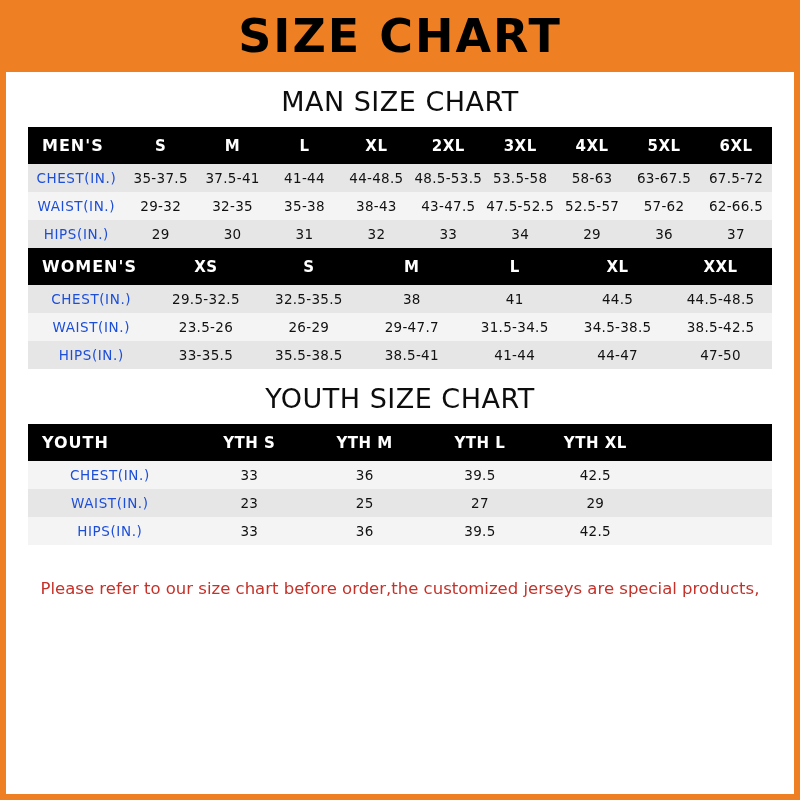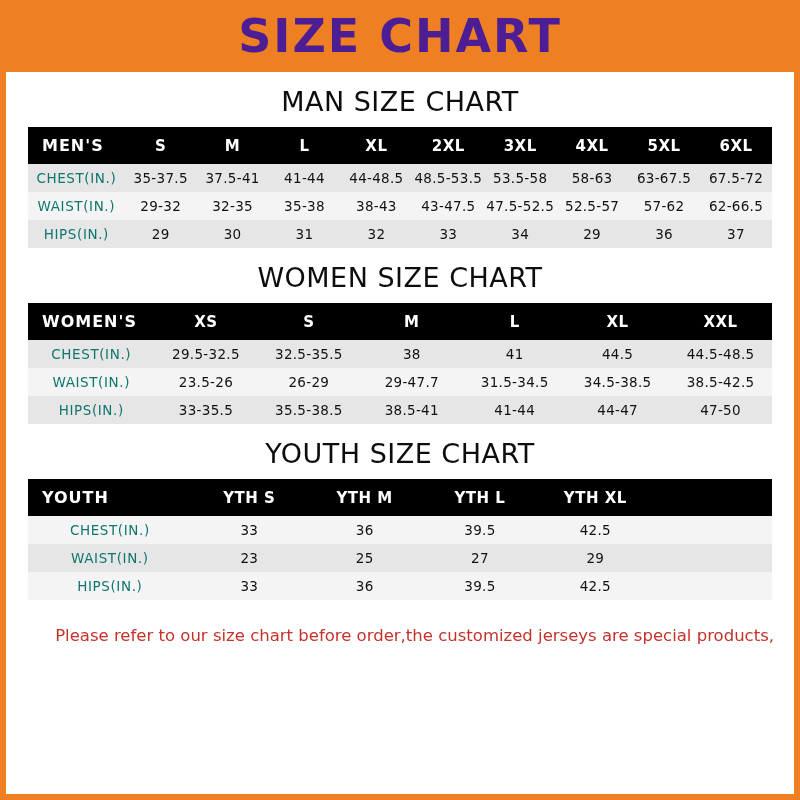--- a/index.html
+++ b/index.html
@@ -27,21 +27,21 @@
     display: flex;
     align-items: center;
     justify-content: center;
     margin: 0 -6px;
   }
   .header-title {
     font-family: "DejaVu Sans", sans-serif;
     font-weight: bold;
     font-size: 46px;
     letter-spacing: 2px;
-    color: #4c1d95;
+    color: #000000;
     line-height: 1;
   }
   .section {
     padding: 0 22px;
   }
   .section-title {
     text-align: center;
     font-weight: normal;
     font-size: 27px;
     letter-spacing: 0.5px;
@@ -73,34 +73,34 @@
     text-align: center;
     font-size: 13.5px;
     color: #111111;
     padding: 6px 1px;
     letter-spacing: 0.3px;
   }
   tbody td.rowhead {
     text-align: center;
     font-size: 13.5px;
     letter-spacing: 0.6px;
-    color: #0f766e;
+    color: #1d4ed8;
   }
   tbody tr.odd td { background: #e6e6e6; }
   tbody tr.even td { background: #f4f4f4; }
 
   
   .men col.c0 { width: 13%; }
   .women col.c0 { width: 17%; }
   .youth col.c0 { width: 22%; }
 
   .footer-note {
-    margin-top: 24px;
+    margin-top: 32px;
     padding: 0 20px;
-    text-align: right;
+    text-align: center;
     color: #c4322a;
     font-size: 16.5px;
     line-height: 1.5;
     font-family: "DejaVu Sans", sans-serif;
   }
   .footer-note div { white-space: nowrap; }
 </style>
 </head>
 <body>
 
@@ -165,21 +165,20 @@
           <td>34</td>
           <td>29</td>
           <td>36</td>
           <td>37</td>
         </tr>
       </tbody>
     </table>
   </div>
 
   <div class="section">
-    <div class="section-title">WOMEN SIZE CHART</div>
     <table class="women">
       <colgroup>
           <col class="c0">
         </colgroup>
       <thead>
         <tr>
           <th class="rowhead">WOMEN'S</th>
           <th>XS</th>
           <th>S</th>
           <th>M</th>

